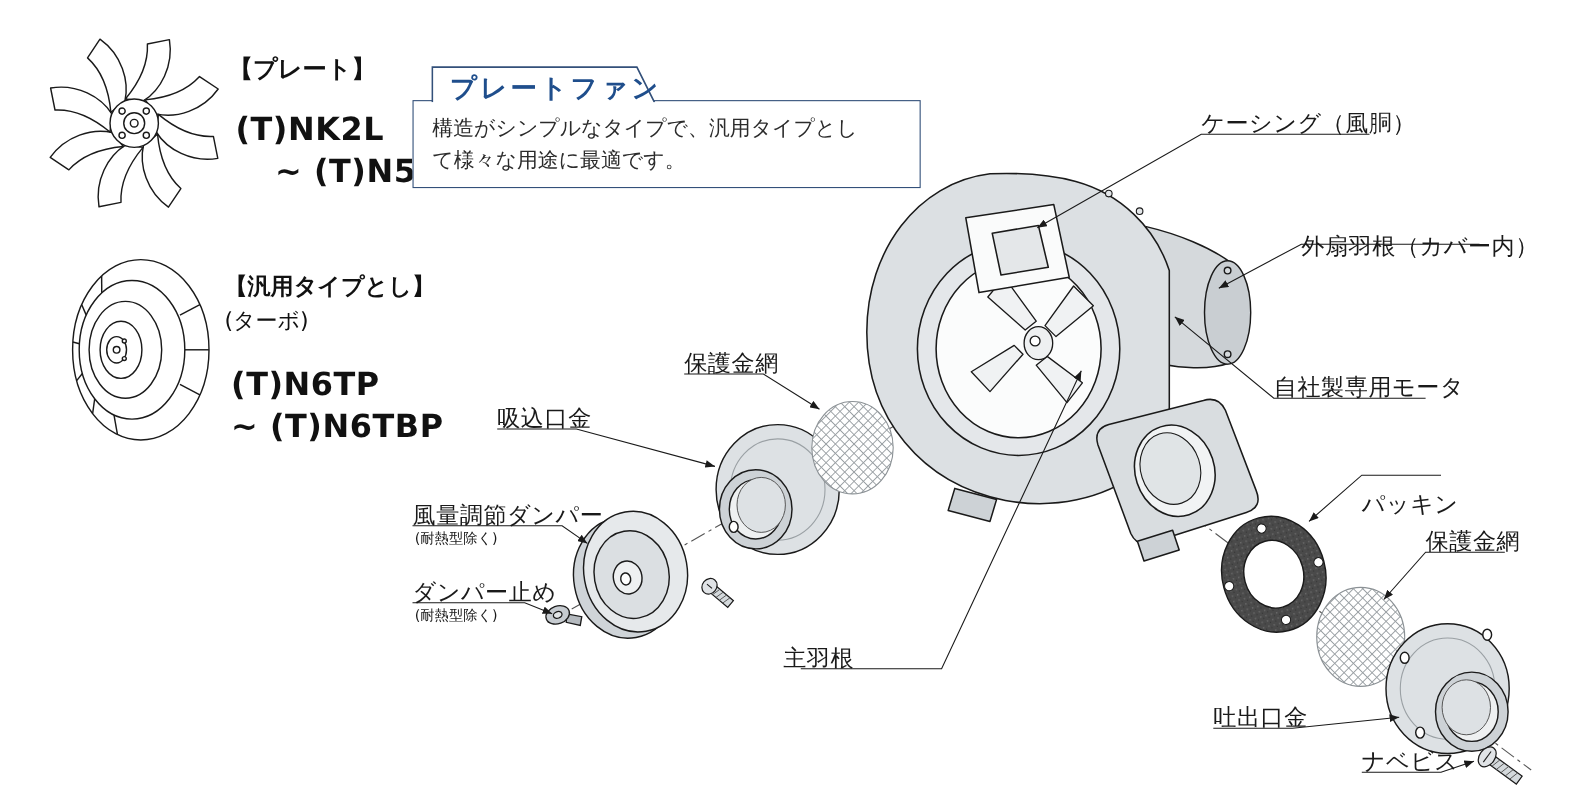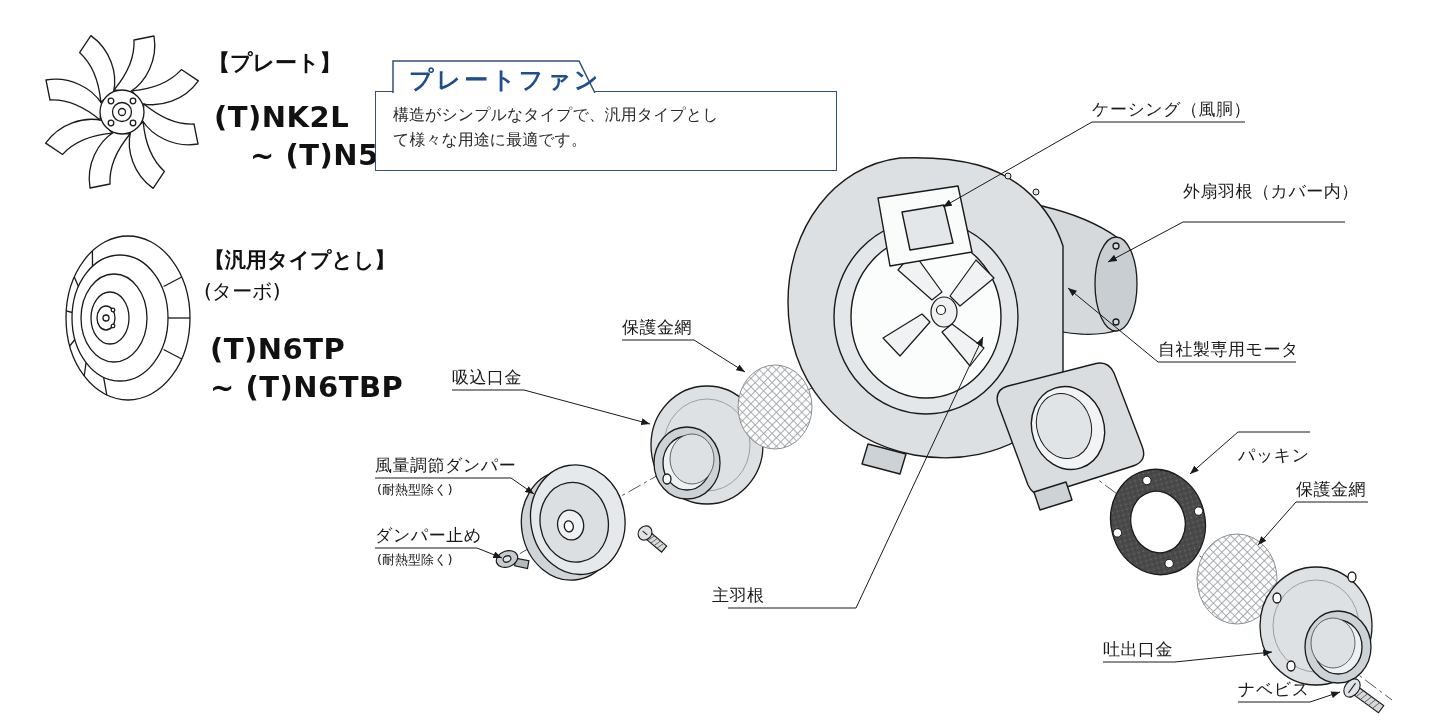--- a/index.html
+++ b/index.html
@@ -8,33 +8,33 @@
     background:#ffffff;
     font-family:"DejaVu Sans","Liberation Sans",sans-serif;
     position:relative;
     overflow:hidden;
     color:#1a1a1a;
   }
   .canvas { position:absolute; left:0; top:0; width:1440px; height:720px; }
   svg.diagram { position:absolute; left:0; top:0; }
 
   
-  .dlabel { position:absolute; font-size:17px; letter-spacing:0.5px; white-space:nowrap; color:#1a1a1a; }
+  .dlabel { position:absolute; font-size:21px; letter-spacing:0.5px; white-space:nowrap; color:#1a1a1a; }
   .dnote  { position:absolute; font-size:13px; white-space:nowrap; color:#1a1a1a; }
 
   
   .heading   { position:absolute; font-size:22px; font-weight:600; color:#111; white-space:nowrap; }
   .subhead   { position:absolute; font-size:20px; font-weight:400; color:#111; white-space:nowrap; }
   .model     { position:absolute; font-size:29px; font-weight:700; color:#111; white-space:nowrap; letter-spacing:0.5px; }
 
   
   .callout-box {
     position:absolute; left:375px; top:91px; width:462px; height:80px;
     border:1.5px solid #33507a; background:#fff;
-    padding:11px 17px; font-size:16px; line-height:1.55; color:#2b2b2b;
+    padding:11px 17px; font-size:19px; line-height:1.55; color:#2b2b2b;
     z-index:2;
   }
   .callout-tab { position:absolute; left:392px; top:60px; width:204px; height:33px; z-index:3; }
   .callout-tab svg { position:absolute; left:0; top:0; }
   .tab-text {
     position:absolute; left:17px; top:4px;
     font-size:24px; font-weight:700; color:#1f4e8c; letter-spacing:3px; white-space:nowrap;
   }
 </style>
 </head>
@@ -236,21 +236,21 @@
     <div>て様々な用途に最適です。</div>
   </div>
   <div class="callout-tab">
     <svg width="204" height="33">
       <path d="M1 33 V1 H187 L203 33" fill="#ffffff" stroke="#33507a" stroke-width="1.5"></path>
     </svg>
     <span class="tab-text">プレートファン</span>
   </div>
 
   <div class="dlabel" style="left:1092px; top:98px;">ケーシング（風胴）</div>
-  <div class="dlabel" style="left:1183px; top:180px;">外扇羽根（カバー内）</div>
+  <div class="dlabel" style="left:1183px; top:210px;">外扇羽根（カバー内）</div>
   <div class="dlabel" style="left:1158px; top:338px;">自社製専用モータ</div>
   <div class="dlabel" style="left:1238px; top:408px;margin-top:36px;">パッキン</div>
   <div class="dlabel" style="left:1296px; top:478px;">保護金網</div>
   <div class="dlabel" style="left:622px;  top:316px;">保護金網</div>
   <div class="dlabel" style="left:452px;  top:366px;">吸込口金</div>
   <div class="dlabel" style="left:375px;  top:454px;">風量調節ダンパー</div>
   <div class="dnote" style="left:377px;  top:481px;">(耐熱型除く)</div>
   <div class="dlabel" style="left:375px;  top:524px;">ダンパー止め</div>
   <div class="dnote" style="left:377px;  top:551px;">(耐熱型除く)</div>
   <div class="dlabel" style="left:712px;  top:584px;">主羽根</div>

